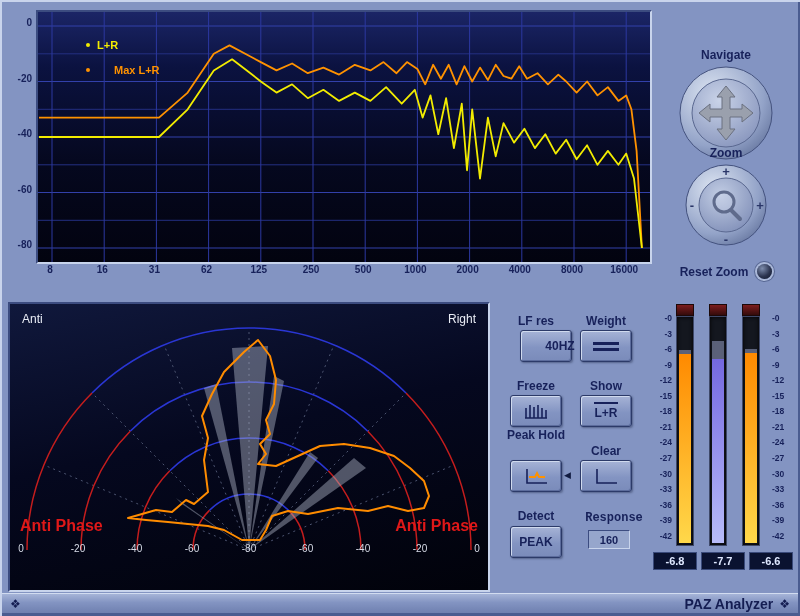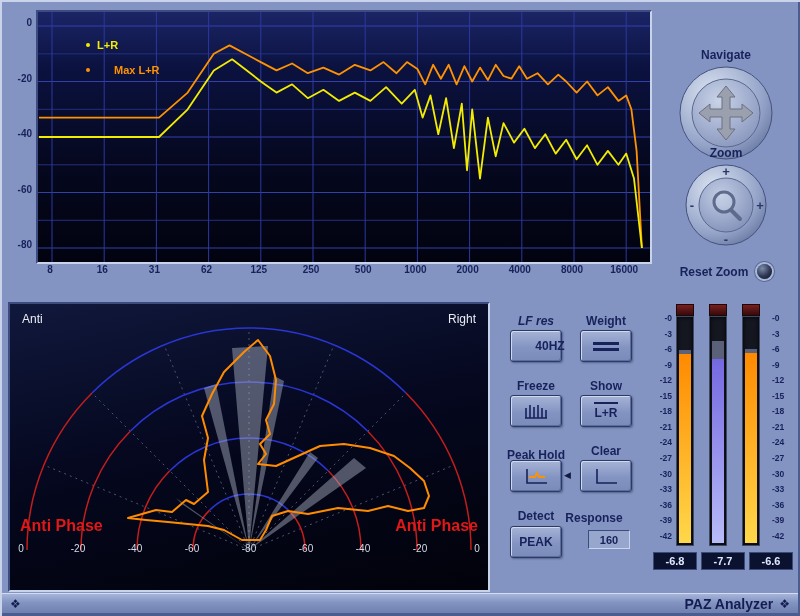--- a/index.html
+++ b/index.html
@@ -229,22 +229,22 @@
         <span style="left: 167px;">-60</span>
         <span style="left: 224px;">-80</span>
         <span style="left: 281px;">-60</span>
         <span style="left: 338px;">-40</span>
         <span style="left: 395px;">-20</span>
         <span style="left: 452px;">0</span>
       </div>
   </div>
 
   <div class="controls-panel">
-    <div class="ctl-label" style="left:0;top:12px;font-style:italic;">LF res</div>
-    <button class="btn" style="left:18px;top:28px;padding-left:28px;">
+    <div class="ctl-label" style="left:0;top:12px;">LF res</div>
+    <button class="btn" style="left:28px;top:28px;padding-left:28px;">
       <span>40HZ</span>
     </button>
     <div class="ctl-label" style="left:70px;top:12px;">Weight</div>
     <button class="btn" style="left:88px;top:28px;">
       <span class="weight-icon">
           <i></i>
           <i></i>
         </span>
     </button>
 
@@ -252,40 +252,40 @@
     <button class="btn" style="left:18px;top:93px;">
       <svg width="26" height="18" viewBox="0 0 26 18">
         <path d="M3,16 V6 M7,16 V3 M11,16 V5 M15,16 V3 M19,16 V6 M23,16 V8 M2,16 H24" stroke="#17215a" stroke-width="1.6" fill="none"></path>
       </svg>
     </button>
     <div class="ctl-label" style="left:70px;top:77px;">Show</div>
     <button class="btn" style="left:88px;top:93px;">
       <span class="show-val">L+R</span>
     </button>
 
-    <div class="ctl-label" style="left:0;top:146px;">Peak Hold</div>
+    <div class="ctl-label" style="left:0;top:126px;">Peak Hold</div>
     <button class="btn" style="left:18px;top:158px;">
       <svg width="26" height="18" viewBox="0 0 26 18">
         <path d="M4,2 V16 H24" stroke="#17215a" stroke-width="1.6" fill="none"></path>
         <path d="M6,10 H12 L14,6 L16,10 H22" stroke="#ff9200" stroke-width="1.8" fill="none"></path>
       </svg>
     </button>
     <span class="mode-pointer">◀</span>
     <div class="ctl-label" style="left:70px;top:142px;">Clear</div>
     <button class="btn" style="left:88px;top:158px;">
       <svg width="26" height="18" viewBox="0 0 26 18">
         <path d="M4,2 V16 H24" stroke="#17215a" stroke-width="1.6" fill="none"></path>
       </svg>
     </button>
 
     <div class="ctl-label" style="left:0;top:207px;">Detect</div>
     <button class="btn" style="left:18px;top:224px;">
       <span>PEAK</span>
     </button>
-    <div class="ctl-label" style="left:58px;top:209px;">Response</div>
+    <div class="ctl-label" style="left:78px;top:209px;font-family:Liberation Mono, monospace;">Response</div>
     <div class="resp-box">160</div>
   </div>
 
   <div class="meters-panel">
     <div class="meter-scale" id="meter-scale-left">
         <span style="top: 11px;">-0</span>
         <span style="top: 26.55px;">-3</span>
         <span style="top: 42.1px;">-6</span>
         <span style="top: 57.65px;">-9</span>
         <span style="top: 73.2px;">-12</span>

